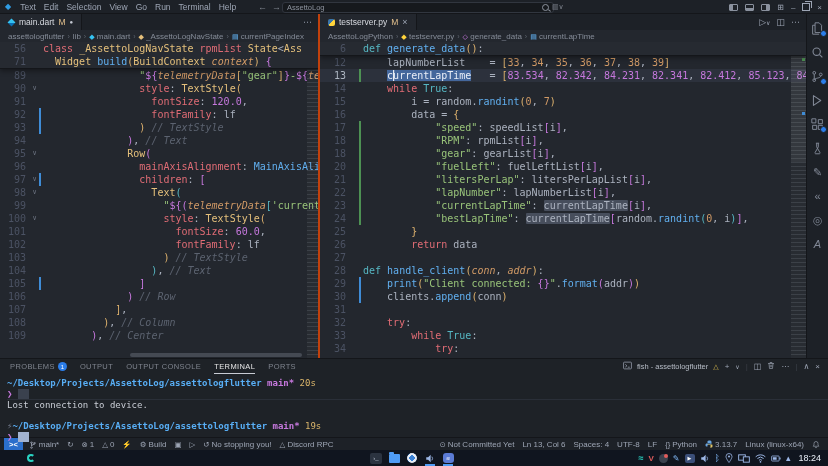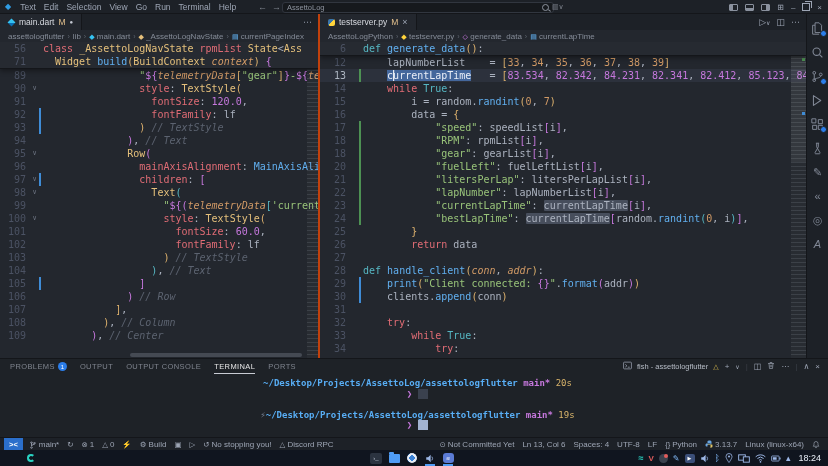--- a/index.html
+++ b/index.html
@@ -85,21 +85,21 @@
     font-size:7.5px;letter-spacing:.4px;color:#7f848e;}
   .ptab{display:flex;align-items:center;gap:3px;height:15px;box-sizing:border-box;}
   .ptab.active{color:#e6e6e6;border-bottom:1px solid #c8ccd4;}
   .pbadge{background:#2b7de9;color:#fff;font-size:6px;width:9px;height:9px;border-radius:50%;
     display:flex;align-items:center;justify-content:center;letter-spacing:0;}
   #panel-actions{position:absolute;right:8px;top:0;height:15px;display:flex;align-items:center;gap:6px;
     font-size:8px;color:#9da5b4;}
   #panel-actions .warn{color:#d7ba4d;font-size:7px;}
   #panel-actions .vsep{color:#3a3f47;}
   #shell-label{display:flex;align-items:center;gap:5px;font-size:7.5px;color:#b6bcc6;}
-  #term{padding:4px 0 0 7px;font-family:"DejaVu Sans Mono","DejaVu Sans",monospace;font-size:9px;text-align:center;}
+  #term{padding:4px 0 0 7px;font-family:"DejaVu Sans Mono","DejaVu Sans",monospace;font-size:9px;}
   .tline{height:10.5px;line-height:10.5px;white-space:pre;}
   .tline.sep{border-top:1px solid #2a2f38;}
   .t-tpath{color:#58aef5;font-weight:bold}.t-tbranch{color:#c678dd;font-weight:bold}
   .t-tdur{color:#d9b46a}.t-tprompt{color:#c678dd;font-weight:bold}
   .t-tfg{color:#c8ccd4}.t-tdeco{color:#6f7888}
   .t-tcursor{background:#a2b3d1;color:transparent}.t-tdimcur{background:#3a414e;color:transparent}
   
   #statusbar{height:13px;background:#1d2127;border-top:1px solid #14161a;box-sizing:border-box;
     display:flex;align-items:center;font-size:8px;color:#9da5b4;}
   .sb-item{display:inline-flex;align-items:center;gap:2px;margin:0 4px;white-space:nowrap;}
@@ -359,20 +359,21 @@
             <path d="M2 4h12M6 4V2h4v2M4 4l1 10h6l1-10M6.5 6.5v5M9.5 6.5v5" fill="none" stroke="#9da5b4" stroke-width="1.3"></path>
           </svg></span>
       <span>⋯</span>
       <span class="vsep">|</span>
       <span>∧</span>
       <span>×</span>
     </div>
     <div id="term">
         <div class="tline"><span class="t-tpath">~/Desktop/Projects/AssettoLog/assettologflutter</span><span class="t-tbranch"> main*</span><span class="t-tdur"> 20s</span></div>
         <div class="tline"><span class="t-tprompt">❯ </span><span class="t-tdimcur">  </span></div>
+        <div class="tline sep"><span class="t-tfg">Lost connection to device.</span></div>
         <div class="tline"></div>
         <div class="tline"><span class="t-tdeco">⚡</span><span class="t-tpath">~/Desktop/Projects/AssettoLog/assettologflutter</span><span class="t-tbranch"> main*</span><span class="t-tdur"> 19s</span></div>
         <div class="tline"><span class="t-tprompt">❯ </span><span class="t-tcursor">  </span></div>
       </div>
   </div>
 
   <div id="statusbar">
     <div id="sb-left">
         <span class="sb-item sb-remote">
           <span class="ic">&gt;&lt;</span>

